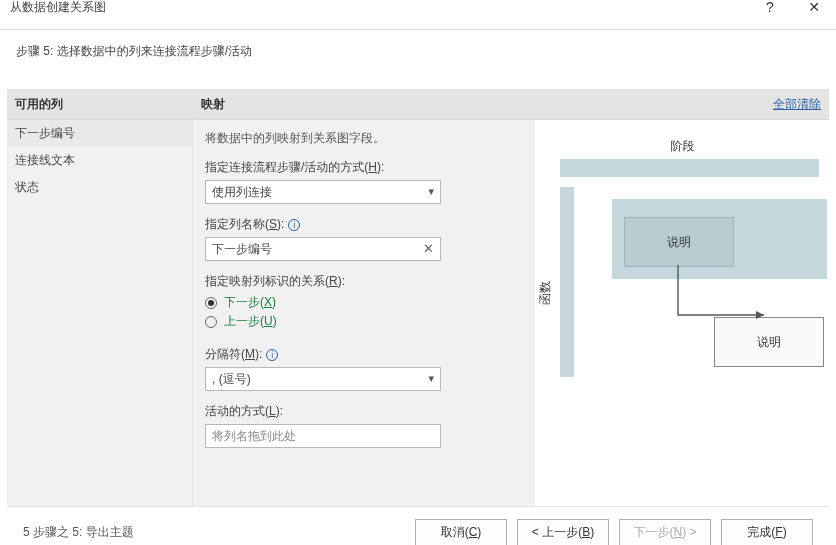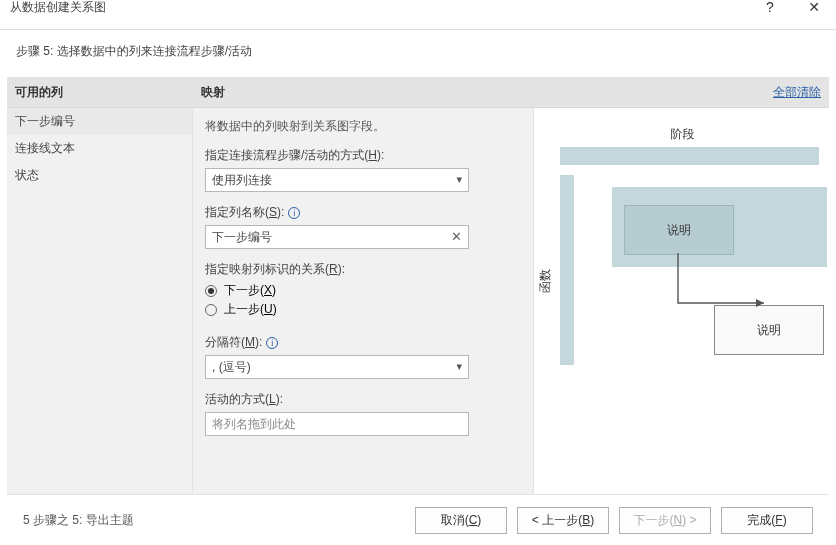--- a/index.html
+++ b/index.html
@@ -1,40 +1,40 @@
 <!DOCTYPE html>
 <html><head>
 <meta charset="utf-8">
 <style>
   * { box-sizing: border-box; margin: 0; padding: 0; }
   body { font-family: "Microsoft YaHei", "Segoe UI", sans-serif; font-size: 12px; background: #fff; color: #333; width: 836px; height: 545px; overflow: hidden; }
   .titlebar { height: 30px; display: flex; align-items: center; padding: 0 0 15px 10px; border-bottom: 1px solid #ddd; }
   .titlebar .title { flex: 1; color: #444; }
   .titlebar .btn { width: 44px; height: 30px; display: flex; align-items: center; justify-content: center; font-size: 14px; color: #333; }
   .subtitle { padding: 13px 6px 13px 16px; color: #444; }
-  .main { display: flex; height: 418px; border-top: 1px solid #e3e3e3; border-bottom: 1px solid #e3e3e3; margin: 4px 7px 0 7px; background:#fff;}
+  .main { display: flex; height: 418px; border-top: 1px solid #e3e3e3; border-bottom: 1px solid #e3e3e3; margin: 16px 7px 0 7px; background:#fff;}
   .sidebar { width: 186px; background: #f1f1f1; border-right: 1px solid #e3e3e3; }
   .sidebar-header { background: #e4e4e4; padding: 6px 8px; font-weight: bold; color: #333; border-bottom:1px solid #d8d8d8;}
   .sidebar-item { padding: 5px 8px; color: #444; }
   .sidebar-item.sel { background: #e9e9e9; }
   .content { flex: 1; display: flex; background: #f1f1f1; }
   .form-col { width: 340px; padding: 0 0 0 0; }
   .content-header { display:flex; align-items:center; background:#e4e4e4; border-bottom:1px solid #d8d8d8; padding: 6px 8px;}
   .content-header .hh { font-weight:bold; color:#333; flex:1;}
   .content-header .clearall { color:#2a60a8; text-decoration:underline; cursor:pointer;}
   .form-inner { padding: 10px 12px; }
   .desc { color: #555; margin-bottom: 12px; font-family: Liberation Serif, serif; }
   .label { color: #444; margin-bottom: 4px; display:flex; align-items:center; gap:4px;}
   .info-icon { display:inline-block; width:12px; height:12px; border:1px solid #2a60a8; border-radius:50%; color:#2a60a8; font-size:9px; text-align:center; line-height:11px; }
   .select, .textbox { width: 228px; height: 24px; background:#fff; border:1px solid #b8b8b8; display:flex; align-items:center; padding:0 6px; margin-bottom:12px; color:#444; position:relative;}
   .select .caret { position:absolute; right:6px; top:4px; font-size:11px; color:#555;}
   .textbox { color:#888; }
   .clearx { position:absolute; right:6px; top:3px; color:#666; font-size:13px;}
-  .wide { width: 264px; }
-  .radio-row { display:flex; align-items:center; gap:7px; margin:2px 0; color:#000000;}
+  .wide { width: 236px; }
+  .radio-row { display:flex; align-items:center; gap:7px; margin:2px 0; color:#15803d;}
   .radio { width:12px; height:12px; border:1px solid #666; border-radius:50%; display:inline-flex; align-items:center; justify-content:center;}
   .radio.checked::after{content:""; width:6px; height:6px; background:#333; border-radius:50%;}
   .spacer { height: 14px; }
   .preview { flex:1; background:#fff; border-left:1px solid #e3e3e3; padding: 18px 10px 10px 12px; position:relative;}
   .preview-label-top { text-align:center; color:#333; margin-bottom:4px; }
   .preview-vert { position:absolute; left: 3px; top: 185px; transform: rotate(-90deg); transform-origin:left top; color:#333; width:60px;}
   .stage { background:#c4d7db; height:18px; margin:0 0 10px 0; }
   .row1 { display:flex; gap:10px;}
   .side-rail { width:14px; background:#c4d7db; height: 190px;}
   .boxes { flex:1; position:relative;}

